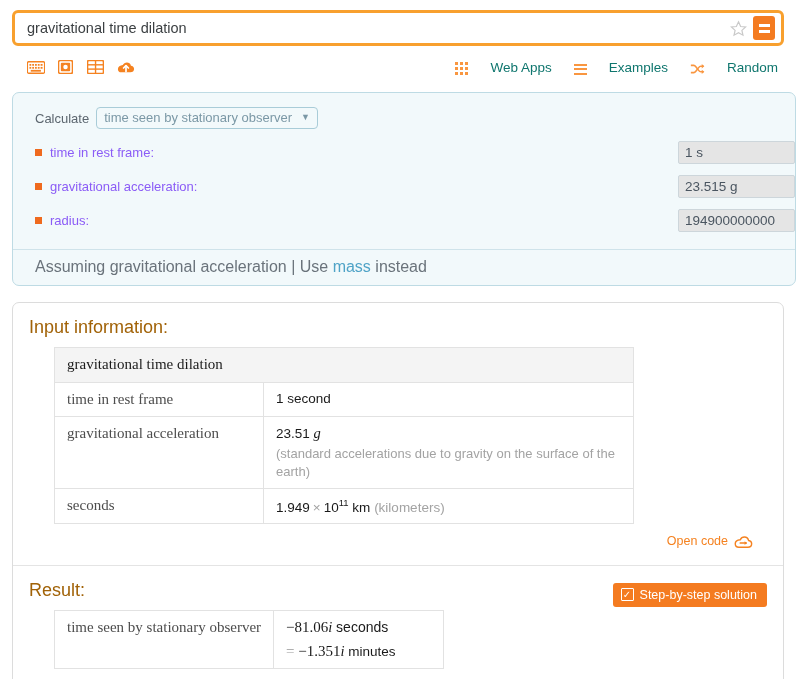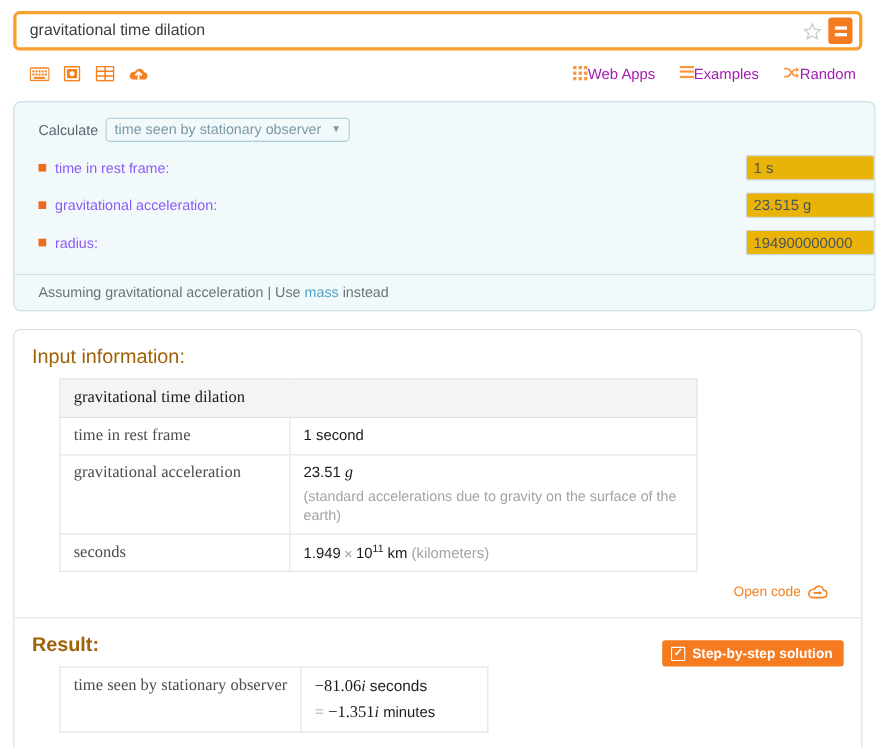--- a/index.html
+++ b/index.html
@@ -89,23 +89,23 @@
     cursor: pointer;
   }
   .tb-right {
     display: flex;
     align-items: center;
     gap: 22px;
     padding-right: 6px;
   }
   .tb-link {
     display: flex;
-    align-items: flex-start;
-    gap: 0;
-    color: #a21caf;
+    align-items: flex-end;
+    gap: 22px;
+    color: #0f766e;
     font-size: 13.5px;
     cursor: pointer;
     white-space: nowrap;
   }
 
   
   .dotgrid {
     width: 13px; height: 13px;
     display: grid;
     grid-template-columns: repeat(3, 3px);
@@ -165,65 +165,64 @@
   }
   .field-label {
     font-size: 13px;
     color: #8b5cf6;
     white-space: nowrap;
   }
   .field-input {
     margin-left: auto;
     margin-right: 0;
     border: 1px solid #cdd6db;
-    background: #eab308;
+    background: #e5e5e5;
     border-radius: 2px;
     font-family: "Liberation Sans", sans-serif;
     font-size: 13.5px;
     color: #4a5560;
     padding: 3px 6px;
     box-sizing: border-box;
     outline: none;
   }
   .fr-inner {
     display: flex;
     align-items: center;
     width: 100%;
   }
   .spacer { flex: 1 1 auto; }
   .input-slot { width: 490px; flex: 0 0 auto; display:flex; }
   .input-slot .field-input { width: 117px; }
 
   .assume-bar {
     border-top: 1px solid #cfe3ea;
     padding: 8px 0 9px 22px;
-    font-size: 13px;
+    font-size: 16px;
     color: #6a737b;
   }
   .assume-bar a { color: #4fa3c7; text-decoration: none; cursor: pointer; }
 
   
   .pod-result {
     margin: 16px 12px 0 12px;
     border: 1px solid #dcdcdc;
     border-radius: 7px;
     background: #fff;
     box-sizing: border-box;
   }
   .section { padding: 14px 16px 10px 16px; }
   .section-label {
     color: #a16207;
     font-size: 18px;
     margin-bottom: 9px;
   }
   .section-head {
     display: flex;
-    align-items: flex-end;
+    align-items: center;
     justify-content: space-between;
-    font-weight: bold;
   }
 
   table.wa {
     border-collapse: collapse;
     margin-left: 25px;
     border: 1px solid #d9d9d9;
     background: #fff;
   }
   table.wa td {
     border: 1px solid #e2e2e2;

